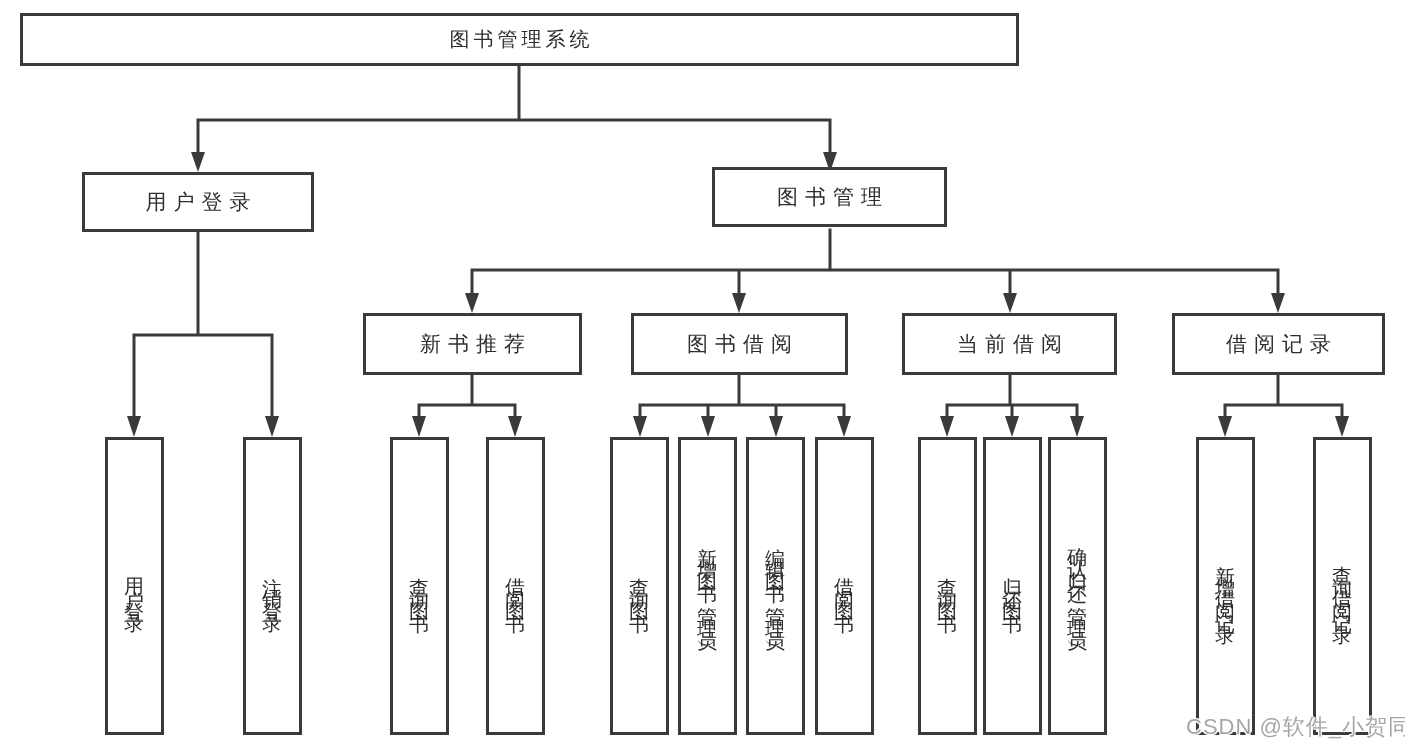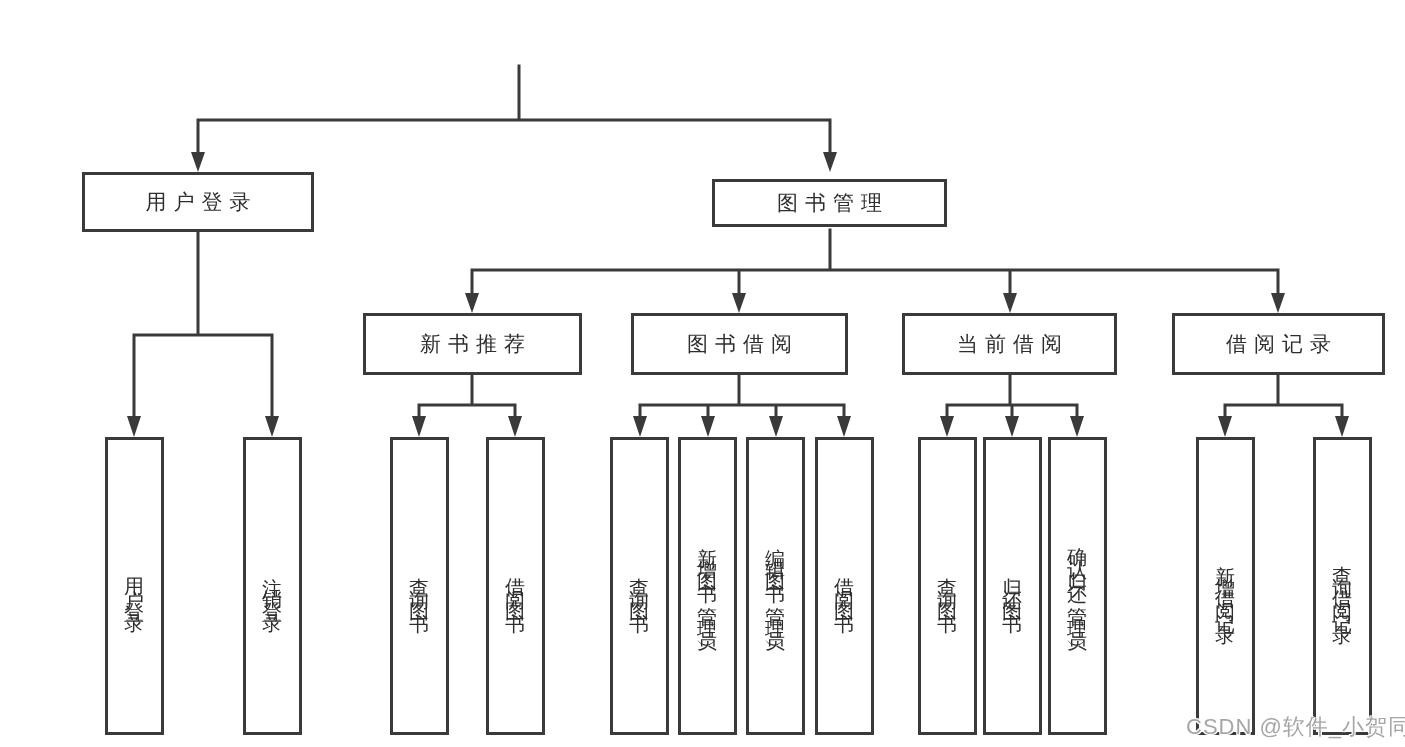--- a/index.html
+++ b/index.html
@@ -80,25 +80,28 @@
       <polygon fill="#3a3a3a" stroke="none" points="1070,416 1084,416 1077,437"></polygon>
     </g>
 
     <g stroke="#3a3a3a" stroke-width="3" fill="none" stroke-linecap="square">
       <path d="M1278,374 V405 M1225,405 H1342 M1225,405 V421 M1342,405 V421"></path>
       <polygon fill="#3a3a3a" stroke="none" points="1218,416 1232,416 1225,437"></polygon>
       <polygon fill="#3a3a3a" stroke="none" points="1335,416 1349,416 1342,437"></polygon>
     </g>
   </svg>
 
+  <div class="node h root" style="left:20px;top:13px;width:999px;height:53px">
+    <span class="lbl">图书管理系统</span>
+  </div>
 
   <div class="node h" style="left:82px;top:172px;width:232px;height:60px">
     <span class="lbl">用户登录</span>
   </div>
-  <div class="node h" style="left:712px;top:179px;width:235px;height:48px">
+  <div class="node h" style="left:712px;top:167px;width:235px;height:60px">
     <span class="lbl">图书管理</span>
   </div>
 
   <div class="node h" style="left:363px;top:313px;width:219px;height:62px">
     <span class="lbl">新书推荐</span>
   </div>
   <div class="node h" style="left:631px;top:313px;width:217px;height:62px">
     <span class="lbl">图书借阅</span>
   </div>
   <div class="node h" style="left:1172px;top:313px;width:213px;height:62px">

